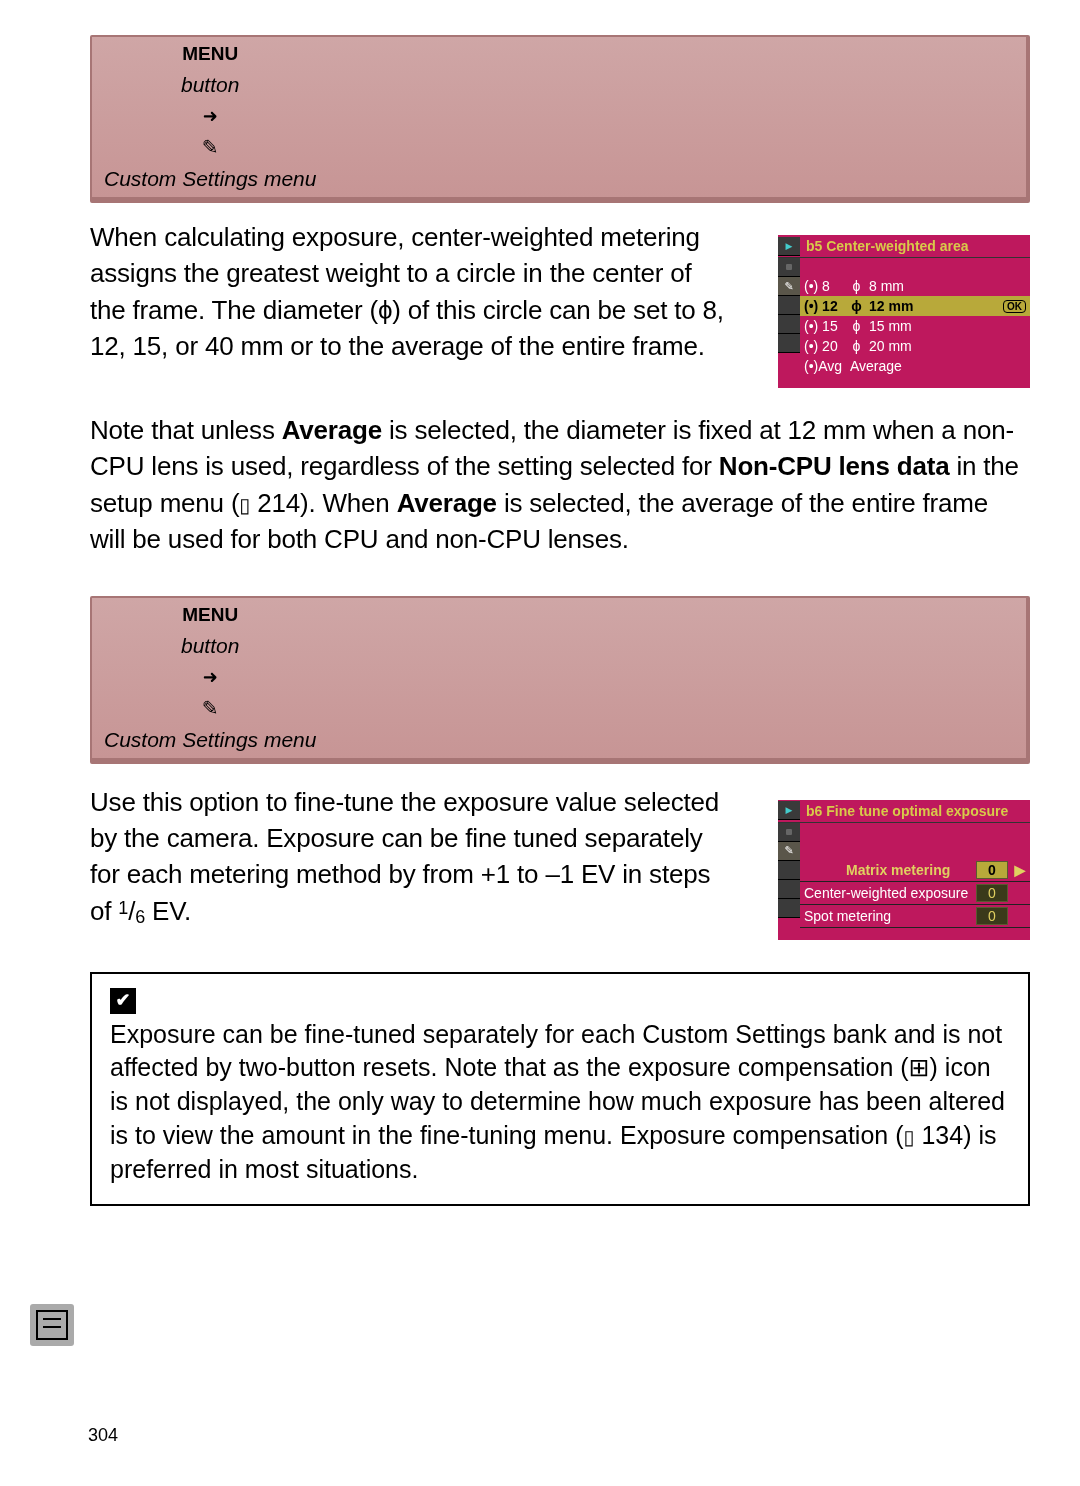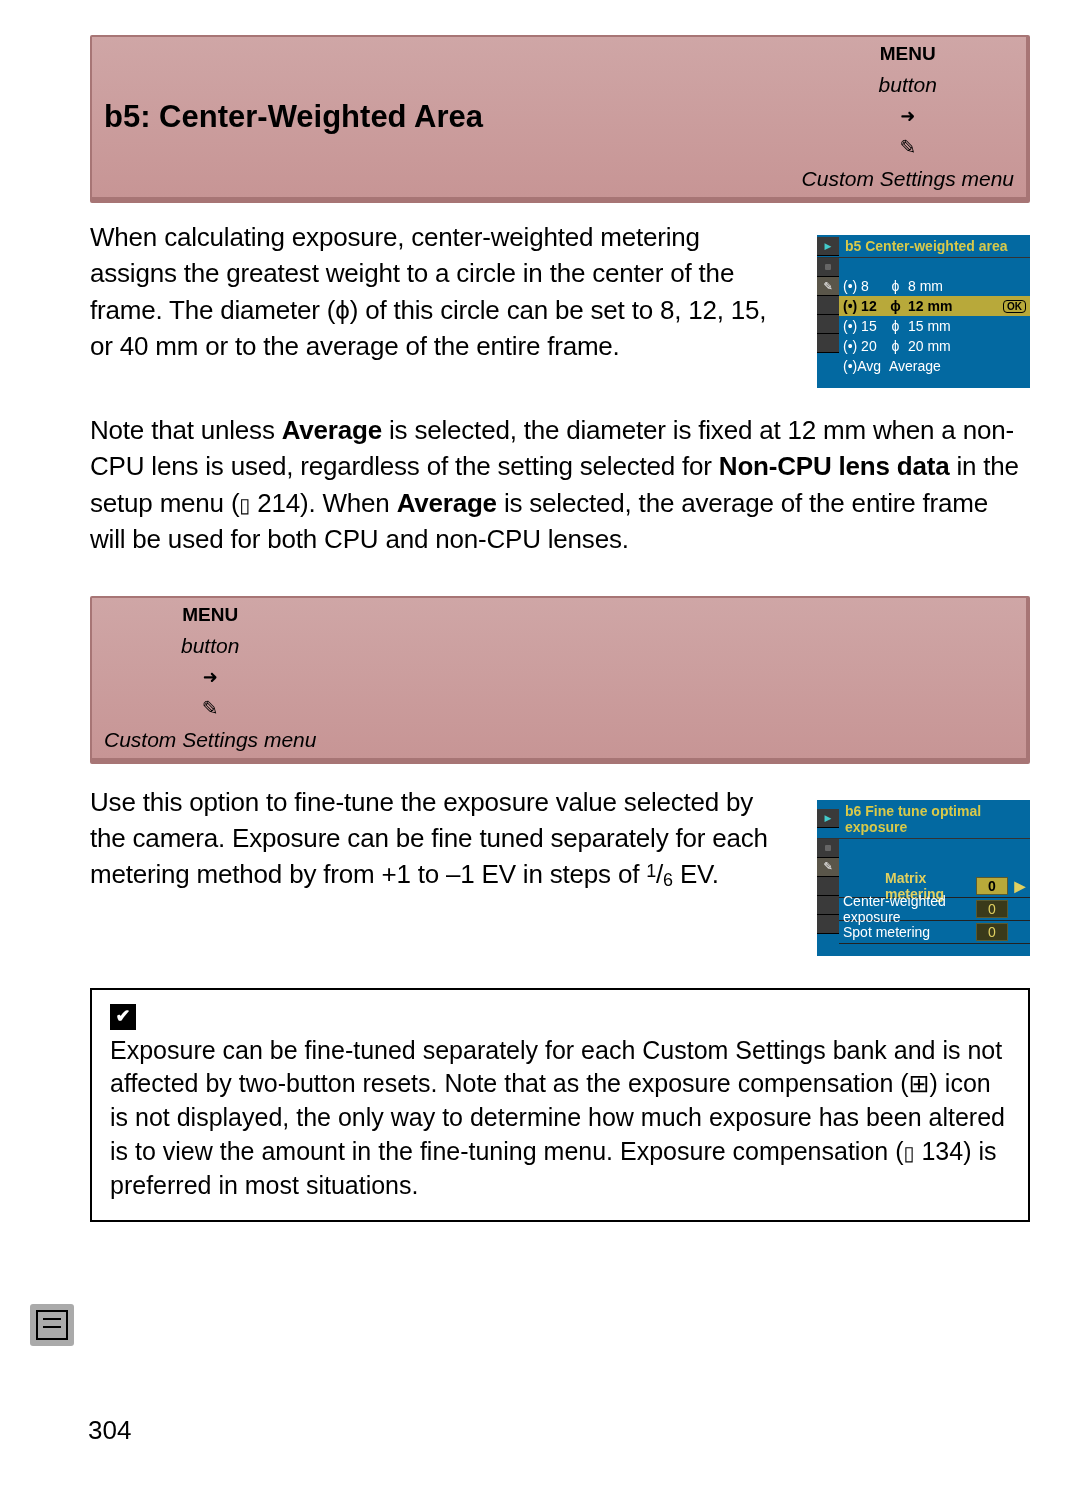--- a/index.html
+++ b/index.html
@@ -48,22 +48,22 @@
     line-height: 1.4;
     letter-spacing: -0.2px;
     margin: 16px 0 8px 0;
   }
   .float-wrap {position:relative;}
   .float-img {
     float: right;
     margin: 16px 0 8px 24px;
   }
   .lcd {
-    width: 213px;
-    background: #0369a1;
+    width: 252px;
+    background: #be185d;
     font-family: Arial, sans-serif;
     font-size: 15px;
     color: #fff;
     padding-bottom: 12px;
     margin-left: 48px;
   }
   .lcd .title-row {
     display: flex;
     align-items: center;
     border-bottom: 1px solid #333;
@@ -143,120 +143,119 @@
   .tab-icon .inner{
     width:28px;height:26px;border:2px solid #000;background:#aaa;
     position:relative;
   }
   .tab-icon .inner::before,.tab-icon .inner::after{
     content:"";position:absolute;left:5px;right:5px;height:2px;background:#000;
   }
   .tab-icon .inner::before{top:6px;}
   .tab-icon .inner::after{top:14px;}
   .page-num{
-    position:absolute;left:88px;bottom:40px;font-size:26px;
+    position:absolute;left:88px;bottom:40px;font-size:18px;
   }
   .bold{font-weight:700;}
   .book-icon{font-size:20px;}
   .frac .num{font-size:18px;vertical-align:6px;}
   .frac .den{font-size:18px;vertical-align:-3px;}
 </style>
 </head>
 <body>
 
 <div class="page">
-
-  <div class="header-bar">
-    <span class="title">b5: Center-Weighted Area</span>
-    <span class="trail">
-      <span class="menu-bold">MENU</span>
-      <span class="csm">button</span>
-      <span class="arrow">➜</span>
-      <span class="pencil-icon">✎</span>
-      <span class="csm">Custom Settings menu</span>
-    </span>
-  </div>
-
-  <div class="float-wrap">
-
-    <div class="float-img lcd">
-      <div class="title-row">
-        <div class="tabcol">
-          <div class="tab play"></div>
-        </div>
-        <div class="title-text">b5 Center-weighted area</div>
-      </div>
-      <div class="rows">
-        <div class="tabcol">
-          <div class="tab dot"></div>
-          <div class="tab pencil"></div>
-          <div class="tab"></div>
-          <div class="tab"></div>
-          <div class="tab"></div>
-        </div>
-        <div class="list">
-          <div style="height:18px;"></div>
-          <div class="row">
-            <span class="code">(•) 8</span>
-            <span class="phi">ϕ</span>
-            <span>8 mm</span>
-          </div>
-          <div class="row selected">
-            <span class="code">(•) 12</span>
-            <span class="phi">ϕ</span>
-            <span>12 mm</span>
-            <span class="ok">OK</span>
-          </div>
-          <div class="row">
-            <span class="code">(•) 15</span>
-            <span class="phi">ϕ</span>
-            <span>15 mm</span>
-          </div>
-          <div class="row">
-            <span class="code">(•) 20</span>
-            <span class="phi">ϕ</span>
-            <span>20 mm</span>
-          </div>
-          <div class="row">
-            <span class="code">(•)Avg</span>
-            <span>Average</span>
-          </div>
-        </div>
-      </div>
-    </div>
-
-    <p class="body-text">
-      <span>When calculating exposure, center-weighted metering assigns the greatest weight to a circle in the center of the frame.  The diameter (</span><span>ϕ</span><span>) of this circle can be set to 8, 12, 15, or 40 mm or to the average of the entire frame.</span>
-    </p>
-    <div class="clear"></div>
-
-    <p class="body-text">
-      <span>Note that unless </span><span class="bold">Average</span><span> is selected, the diameter is fixed at 12 mm when a non-CPU lens is used, regardless of the setting selected for </span><span class="bold">Non-CPU lens data</span><span> in the setup menu (</span><span class="book-icon">▯</span><span> 214). When </span><span class="bold">Average</span><span> is selected, the average of the entire frame will be used for both CPU and non-CPU lenses.</span>
-    </p>
-  </div>
-
-  <div style="height:30px;"></div>
 
   <div class="header-bar">
     <span class="trail">
       <span class="menu-bold">MENU</span>
       <span class="csm">button</span>
       <span class="arrow">➜</span>
       <span class="pencil-icon">✎</span>
       <span class="csm">Custom Settings menu</span>
     </span>
   </div>
 
   <div class="float-wrap">
 
     <div class="float-img lcd">
       <div class="title-row">
         <div class="tabcol">
           <div class="tab play"></div>
         </div>
+        <div class="title-text">b5 Center-weighted area</div>
+      </div>
+      <div class="rows">
+        <div class="tabcol">
+          <div class="tab dot"></div>
+          <div class="tab pencil"></div>
+          <div class="tab"></div>
+          <div class="tab"></div>
+          <div class="tab"></div>
+        </div>
+        <div class="list">
+          <div style="height:18px;"></div>
+          <div class="row">
+            <span class="code">(•) 8</span>
+            <span class="phi">ϕ</span>
+            <span>8 mm</span>
+          </div>
+          <div class="row selected">
+            <span class="code">(•) 12</span>
+            <span class="phi">ϕ</span>
+            <span>12 mm</span>
+            <span class="ok">OK</span>
+          </div>
+          <div class="row">
+            <span class="code">(•) 15</span>
+            <span class="phi">ϕ</span>
+            <span>15 mm</span>
+          </div>
+          <div class="row">
+            <span class="code">(•) 20</span>
+            <span class="phi">ϕ</span>
+            <span>20 mm</span>
+          </div>
+          <div class="row">
+            <span class="code">(•)Avg</span>
+            <span>Average</span>
+          </div>
+        </div>
+      </div>
+    </div>
+
+    <p class="body-text">
+      <span>When calculating exposure, center-weighted metering assigns the greatest weight to a circle in the center of the frame.  The diameter (</span><span>ϕ</span><span>) of this circle can be set to 8, 12, 15, or 40 mm or to the average of the entire frame.</span>
+    </p>
+    <div class="clear"></div>
+
+    <p class="body-text">
+      <span>Note that unless </span><span class="bold">Average</span><span> is selected, the diameter is fixed at 12 mm when a non-CPU lens is used, regardless of the setting selected for </span><span class="bold">Non-CPU lens data</span><span> in the setup menu (</span><span class="book-icon">▯</span><span> 214). When </span><span class="bold">Average</span><span> is selected, the average of the entire frame will be used for both CPU and non-CPU lenses.</span>
+    </p>
+  </div>
+
+  <div style="height:30px;"></div>
+
+  <div class="header-bar">
+    <span class="trail">
+      <span class="menu-bold">MENU</span>
+      <span class="csm">button</span>
+      <span class="arrow">➜</span>
+      <span class="pencil-icon">✎</span>
+      <span class="csm">Custom Settings menu</span>
+    </span>
+  </div>
+
+  <div class="float-wrap">
+
+    <div class="float-img lcd">
+      <div class="title-row">
+        <div class="tabcol">
+          <div class="tab play"></div>
+        </div>
         <div class="title-text">b6 Fine tune optimal exposure</div>
       </div>
       <div class="rows">
         <div class="tabcol">
           <div class="tab dot"></div>
           <div class="tab pencil"></div>
           <div class="tab"></div>
           <div class="tab"></div>
           <div class="tab"></div>
         </div>

